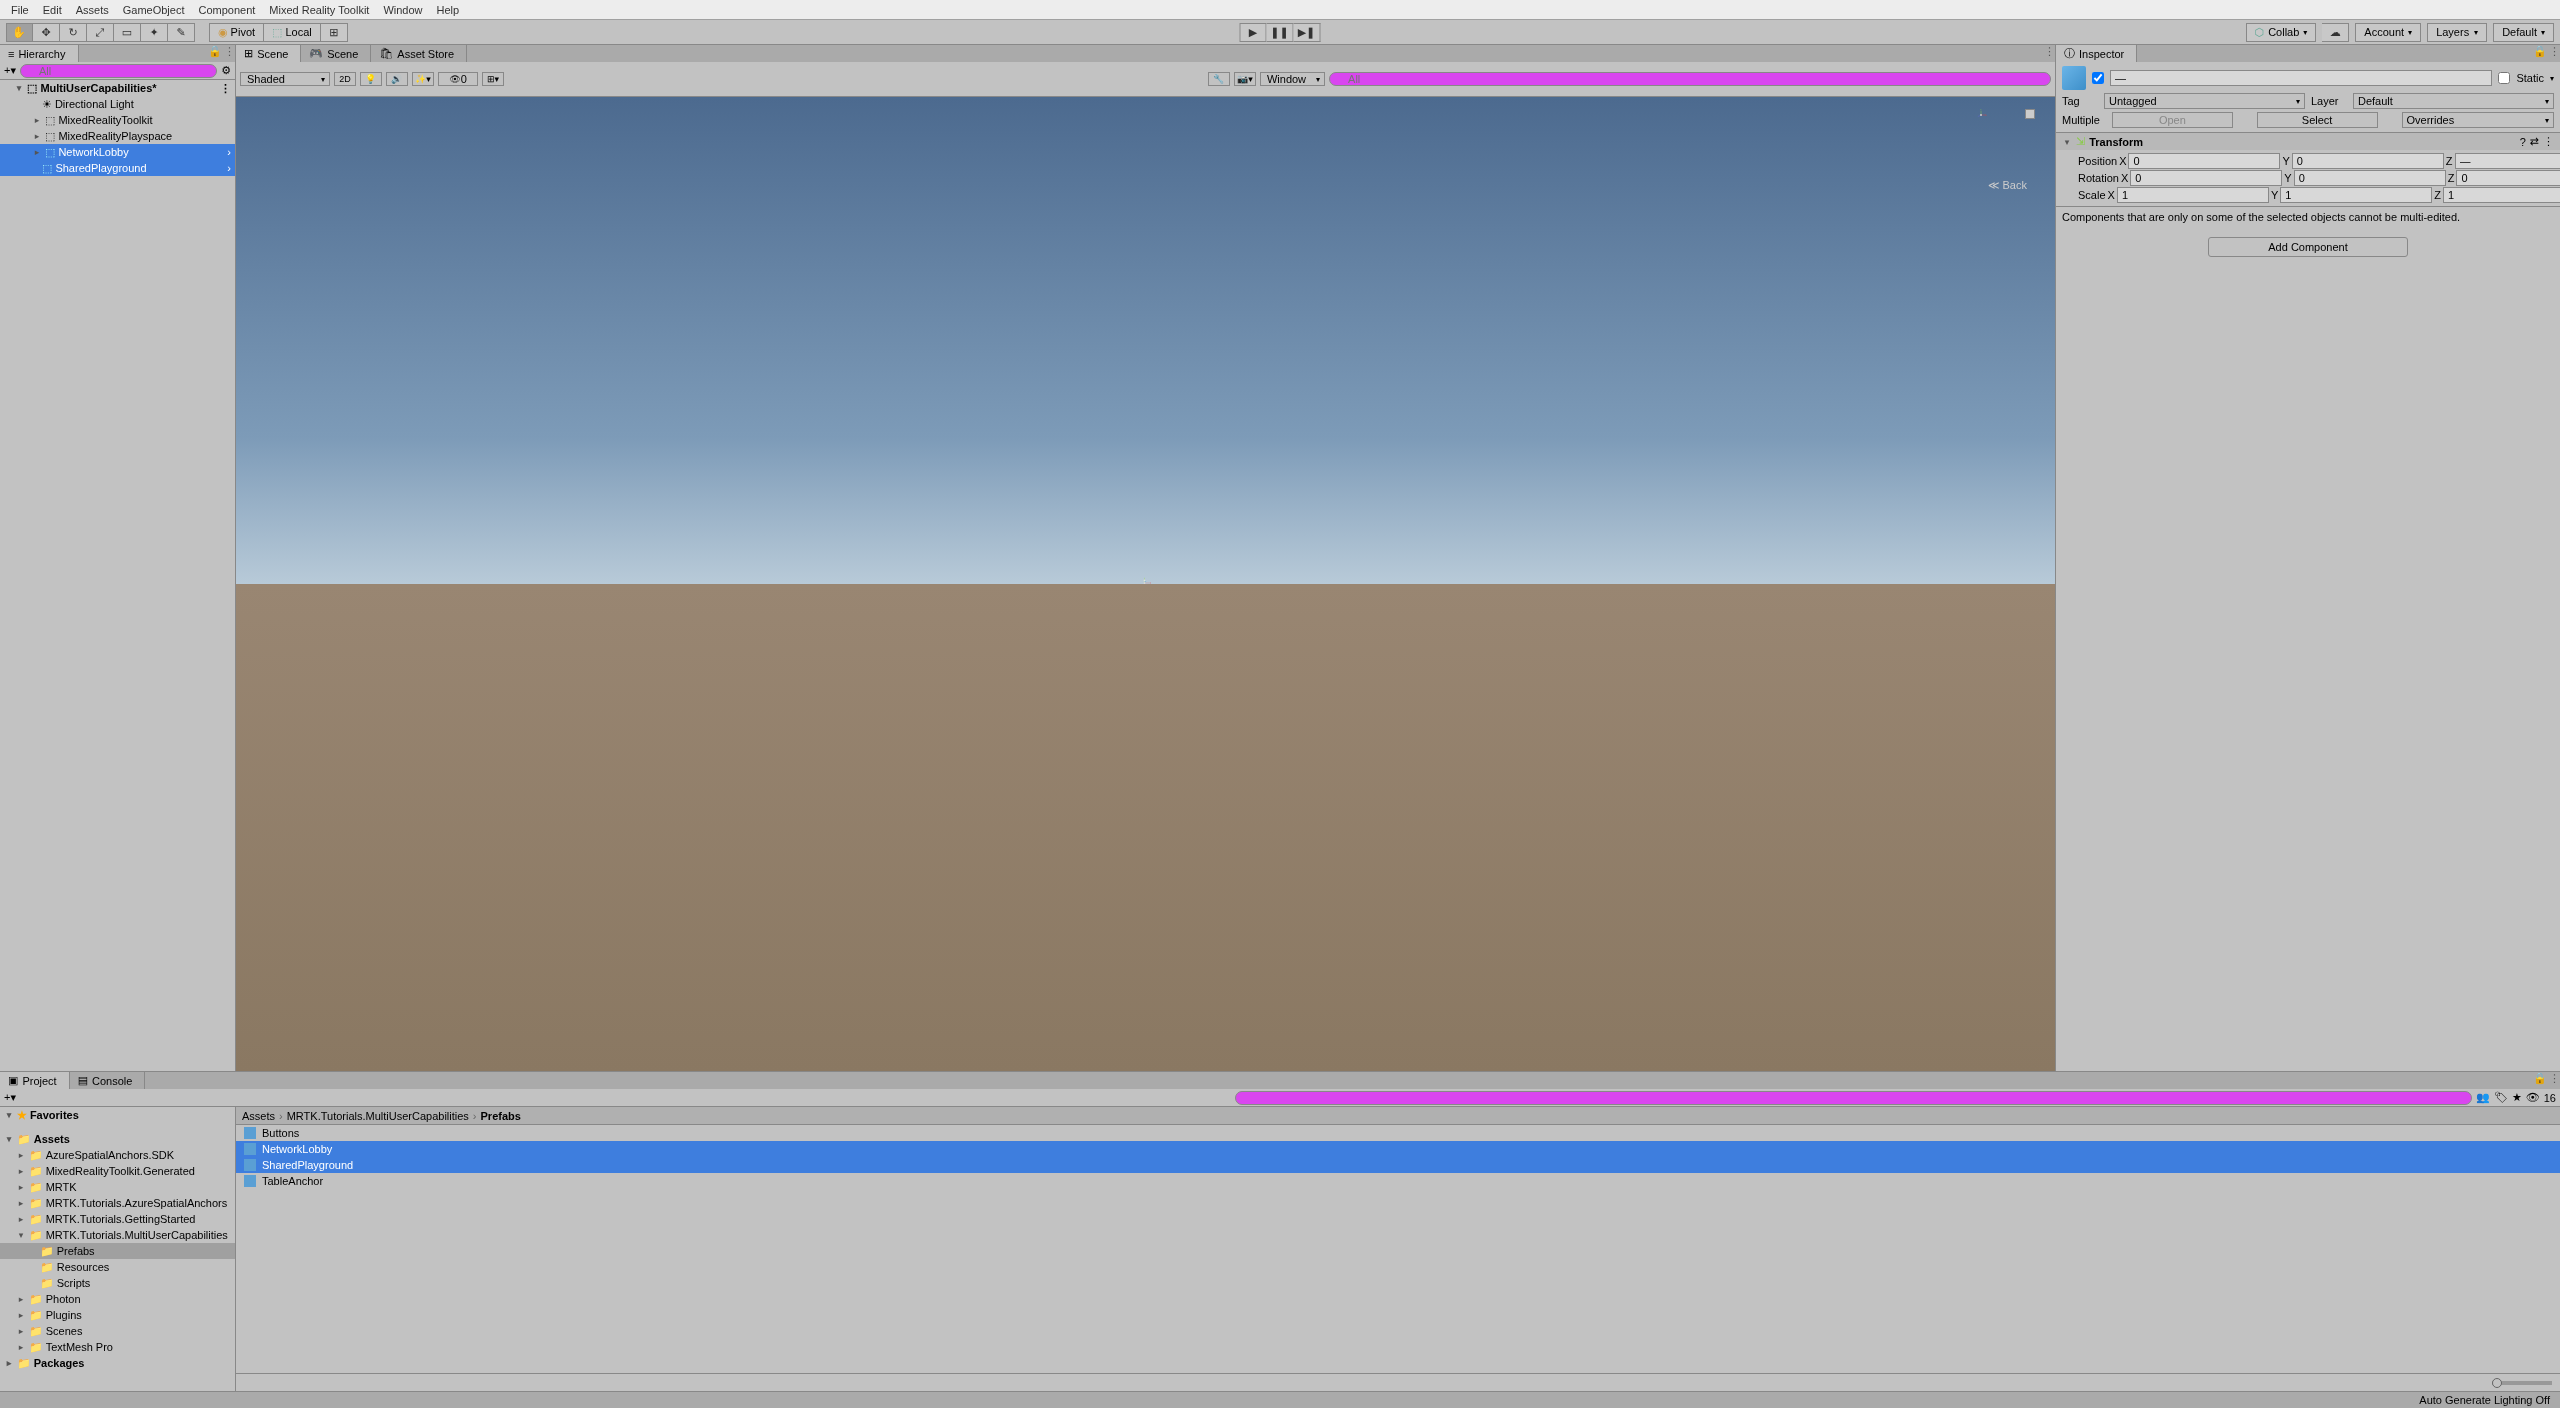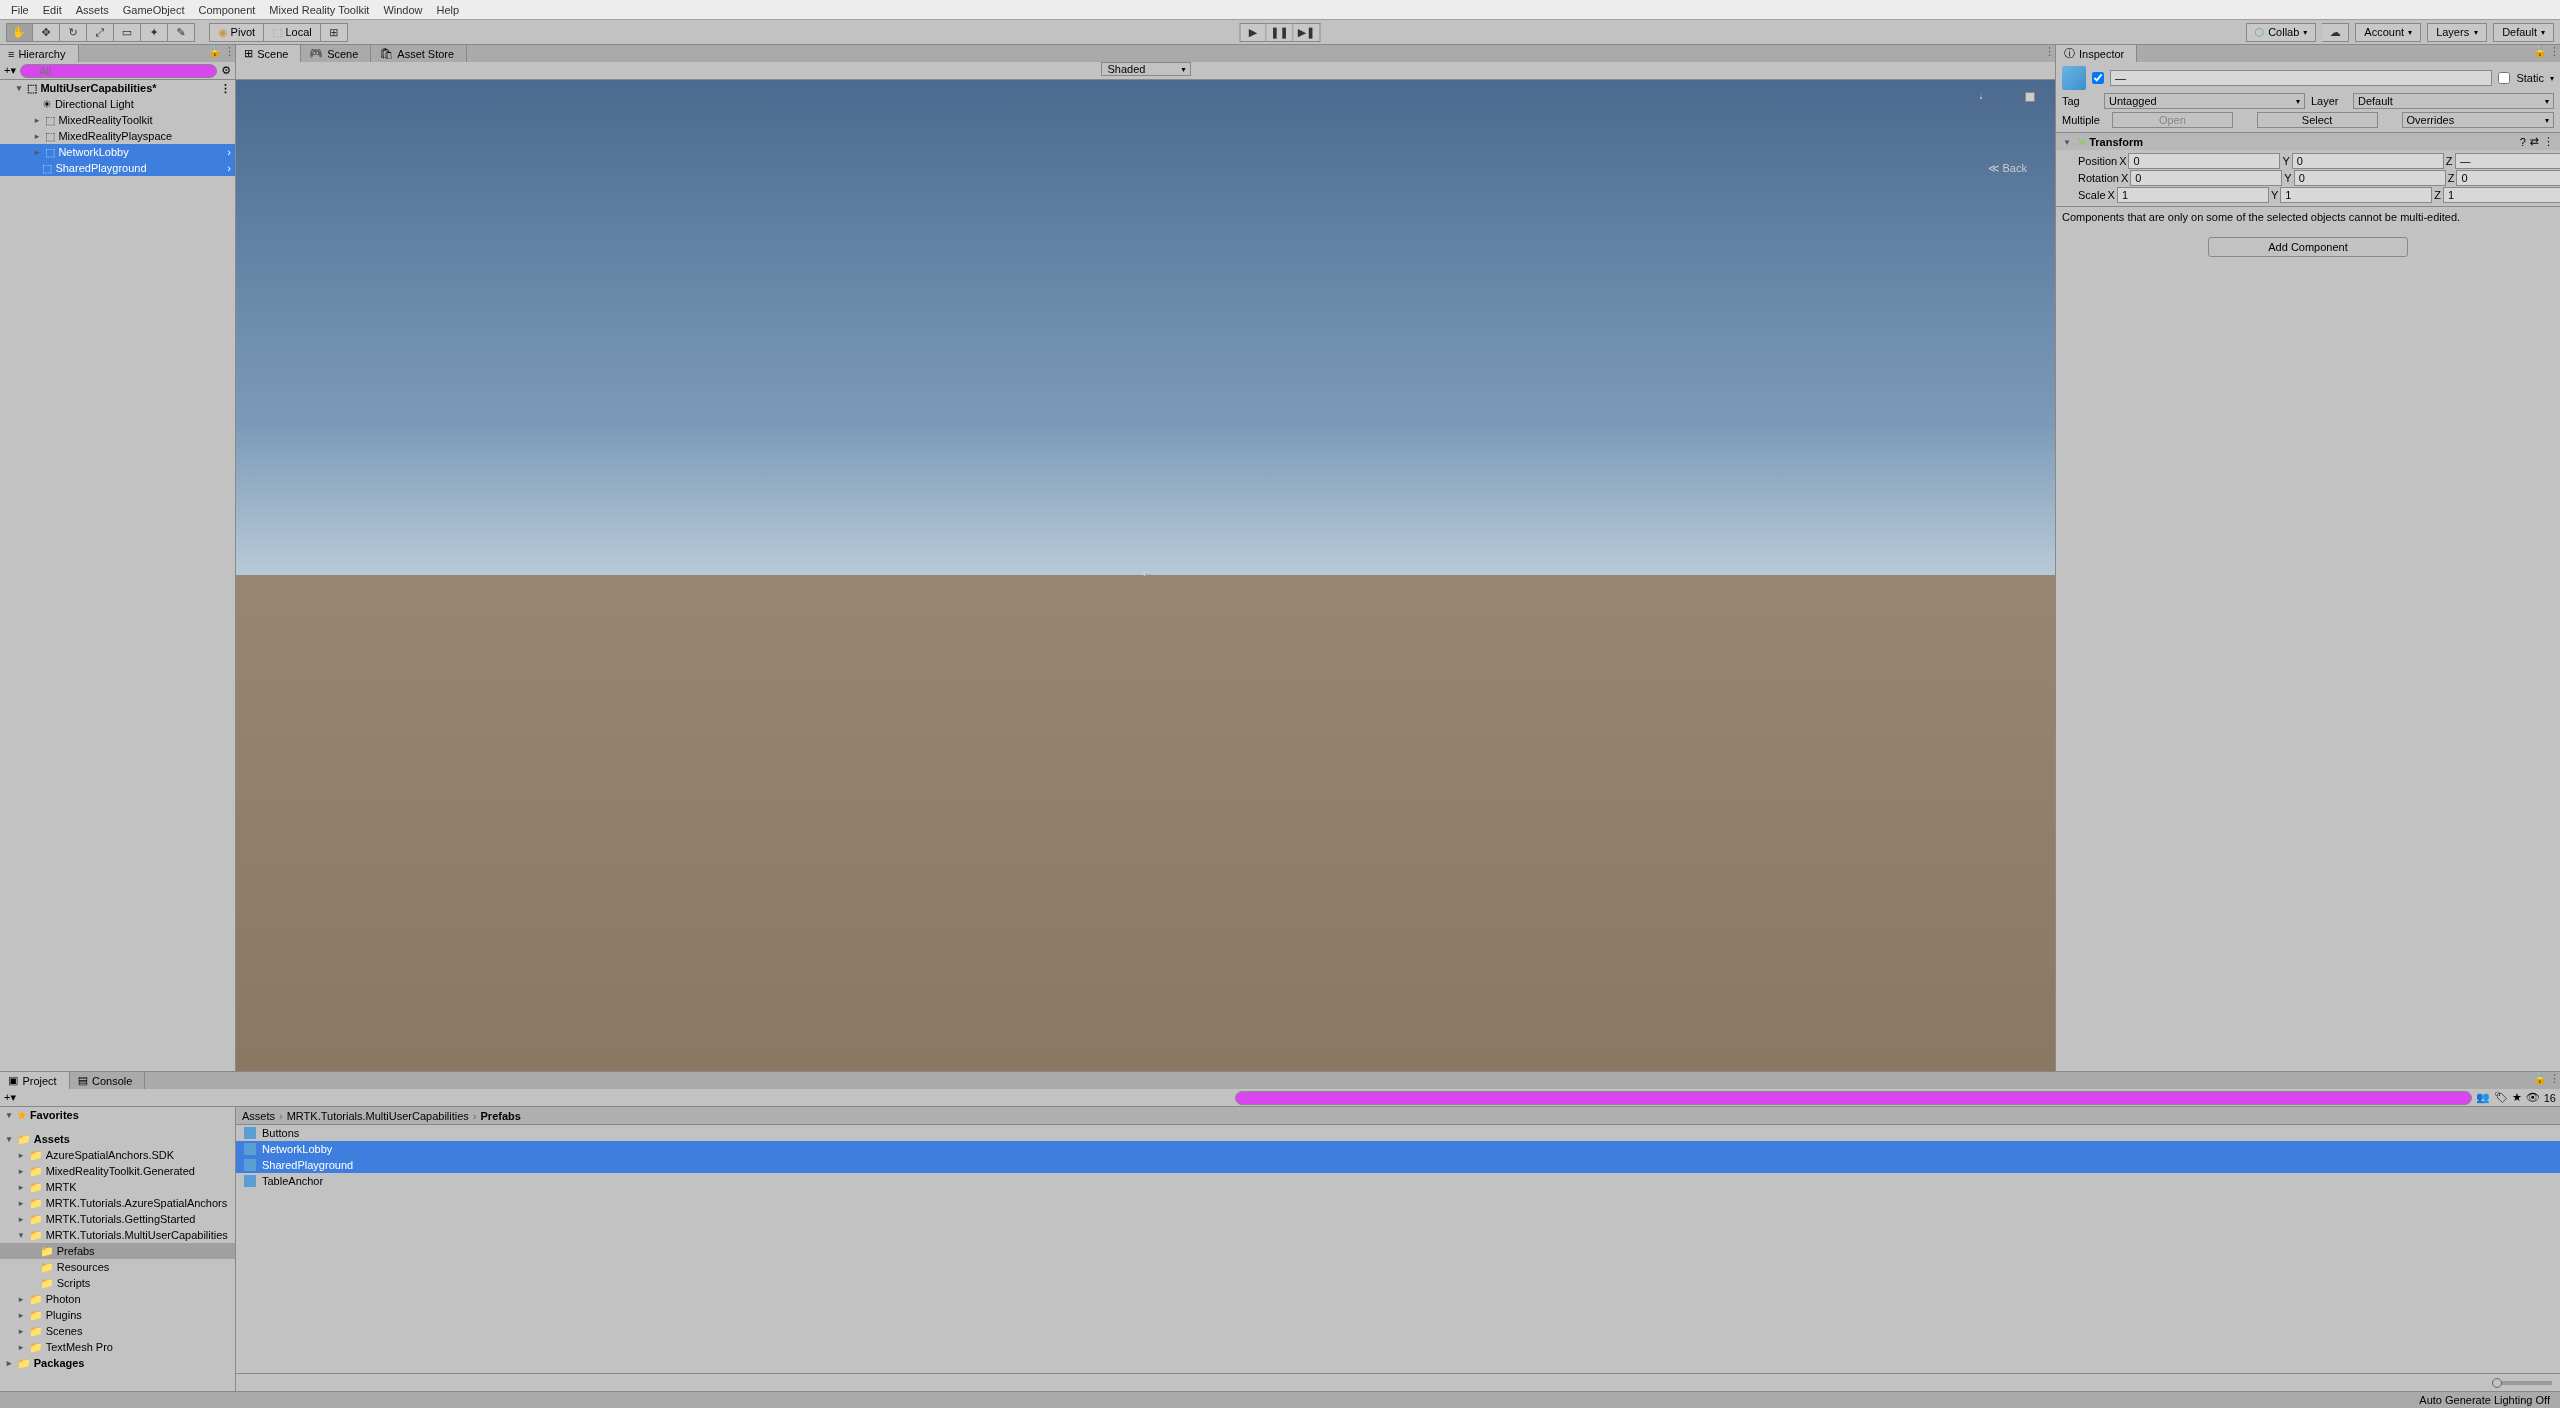--- a/index.html
+++ b/index.html
@@ -34,21 +34,21 @@
   .search-box { flex: 1; height: 14px; background: #d946ef; border: 1px solid #888; border-radius: 7px; padding: 0 6px 0 18px; }
   .hierarchy-content { flex: 1; background: #c2c2c2; overflow: auto; }
   .hier-item { display: flex; align-items: center; padding: 1px 4px; height: 16px; gap: 3px; }
   .hier-item.scene { font-weight: bold; }
   .hier-item.selected { background: #3e7ede; color: white; }
   .fold { width: 10px; text-align: center; font-size: 9px; color: #555; }
   
   
   .scene-area { flex: 1; display: flex; flex-direction: column; background: #aaa; }
   .scene-tabs { height: 17px; display: flex; background: #aaa; }
-  .scene-toolbar { height: 18px; display: flex; align-items: center; background: #c2c2c2; border-bottom: 1px solid #888; padding: 0 4px; gap: 16px; flex-direction: column; }
+  .scene-toolbar { height: 35px; display: flex; align-items: center; background: #c2c2c2; border-bottom: 1px solid #888; padding: 0 4px; gap: 4px; }
   .shade-dd { background: #c2c2c2; border: 1px solid #888; padding: 0 18px 0 6px; height: 14px; display: flex; align-items: center; position: relative; min-width: 90px; }
   .shade-dd::after { content: "▾"; position: absolute; right: 4px; font-size: 8px; }
   .scene-btn { width: 22px; height: 14px; background: #c2c2c2; border: 1px solid #888; display: flex; align-items: center; justify-content: center; font-size: 9px; }
   .scene-view { flex: 1; background: linear-gradient(to bottom, #4c6a8f 0%, #7d9bb8 35%, #b8cad8 50%, #998672 50%, #8a7862 100%); position: relative; }
   .gizmo { position: absolute; top: 12px; right: 20px; width: 60px; height: 60px; }
   .back-btn { position: absolute; top: 82px; right: 28px; color: #ccc; font-size: 11px; }
   .scene-center { position: absolute; left: 50%; top: 50%; transform: translate(-50%, -50%); }
   
   
   .inspector { width: 505px; background: #c2c2c2; border-left: 1px solid #888; display: flex; flex-direction: column; }

